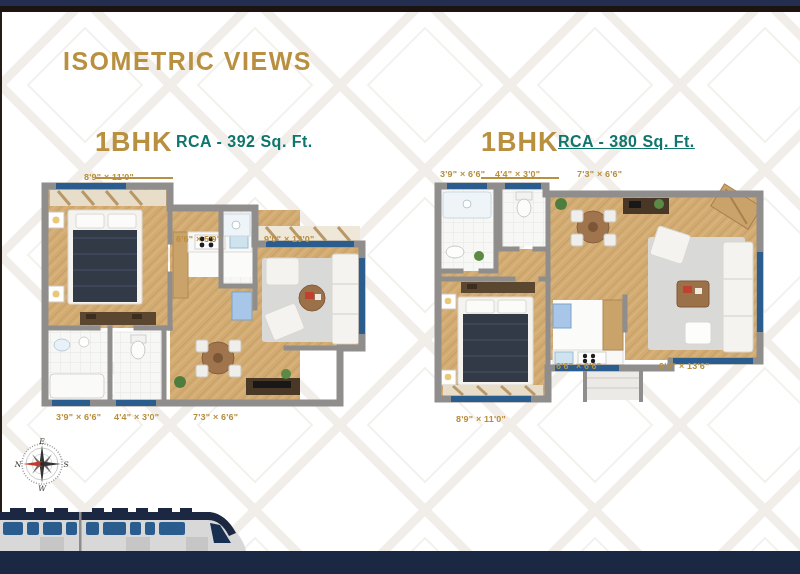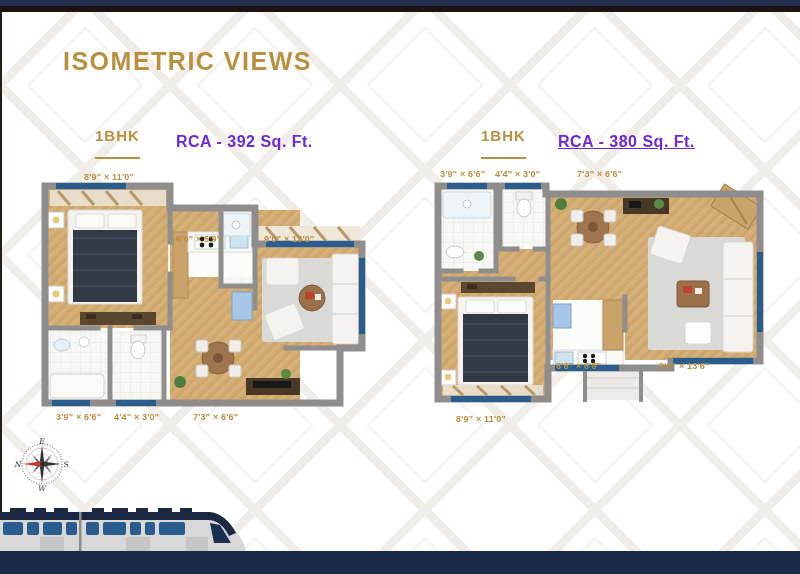--- a/index.html
+++ b/index.html
@@ -4,22 +4,22 @@
 <style>
   html,body{margin:0;padding:0;}
   body{font-family:"Liberation Sans",sans-serif;}
   .page{position:relative;width:800px;height:574px;background:#ffffff;overflow:hidden;}
   .bg-pattern{position:absolute;left:0;top:0;width:800px;height:574px;z-index:0;}
   .topbar-navy{position:absolute;left:0;top:0;width:800px;height:6px;background:#232e50;z-index:3;}
   .topbar-dark{position:absolute;left:0;top:6px;width:800px;height:6px;background:#1c1410;z-index:3;}
   .left-edge{position:absolute;left:0;top:12px;width:2px;height:539px;background:#241c15;z-index:3;}
   .bottombar{position:absolute;left:0;top:551px;width:800px;height:23px;background:#1b2843;z-index:3;}
   .title{position:absolute;left:35px;top:47px;font-size:25px;font-weight:bold;letter-spacing:1.5px;color:#b9903f;z-index:4;margin-left:28px;}
-  .unit-name{position:absolute;font-size:15px;font-weight:bold;letter-spacing:1px;color:#b9903f;border-bottom:2.5px solid #b9903f;padding-bottom:13px;z-index:4;}
-  .unit-rca{position:absolute;font-size:16px;font-weight:bold;letter-spacing:.5px;color:#6d28d9;z-index:4;}
+  .unit-name{position:absolute;font-size:27px;font-weight:bold;letter-spacing:1px;color:#b9903f;border-bottom:2.5px solid #b9903f;padding-bottom:19px;z-index:4;}
+  .unit-rca{position:absolute;font-size:16px;font-weight:bold;letter-spacing:.5px;color:#0f766e;z-index:4;}
   .dim{position:absolute;font-size:9px;font-weight:bold;letter-spacing:.2px;color:#b98f3f;white-space:nowrap;z-index:5;}
   .plan{position:absolute;z-index:2;}
   .compass{position:absolute;left:14px;top:436px;z-index:4;}
   .train{position:absolute;left:0;top:505px;z-index:4;}
 </style>
 </head>
 <body>
 
 <div class="page">
 

